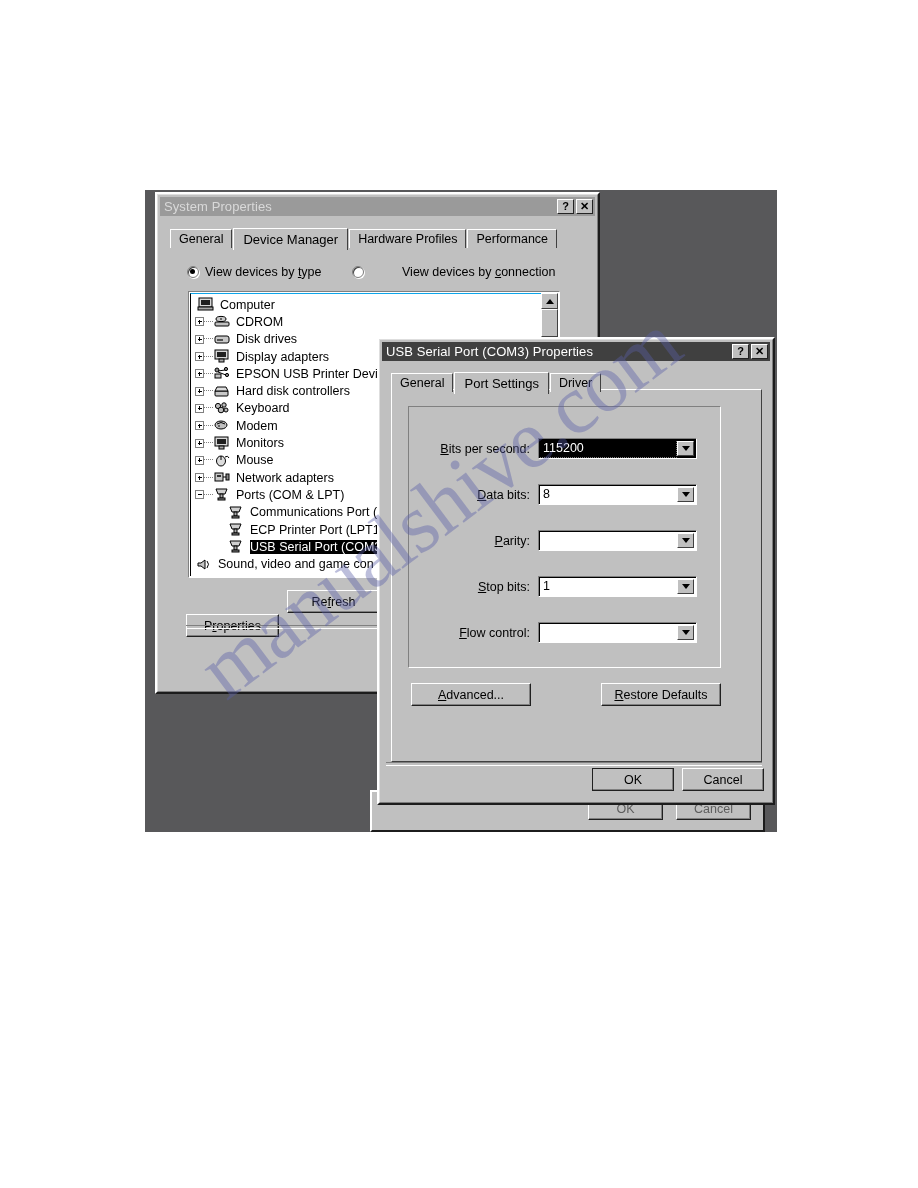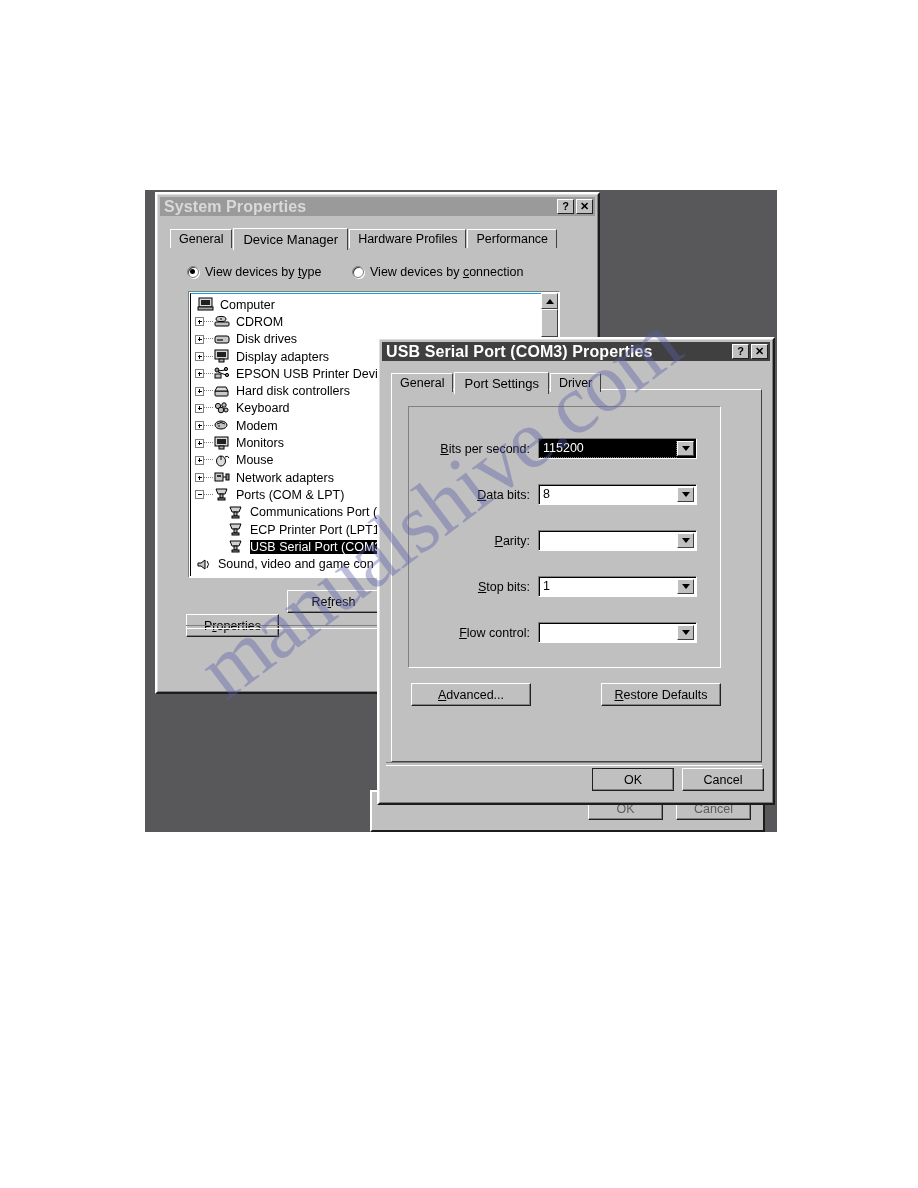--- a/index.html
+++ b/index.html
@@ -76,22 +76,22 @@
     height: 19px;
     display: flex;
     align-items: center;
     padding: 0 2px 0 4px;
     box-sizing: border-box;
   }
   .titlebar.active  { background: #404040; }
   .titlebar.inactive{ background: #9a9a9a; }
   .title-text {
     flex: 1;
-    font-size: 16px;
-    font-weight: bold;
+    font-size: 13px;
+    font-weight: normal;
     letter-spacing: 0.1px;
     white-space: nowrap;
   }
   .titlebar.active .title-text   { color: #ffffff; }
   .titlebar.inactive .title-text { color: #d9d9d9; }
 
   .tbtn {
     width: 17px;
     height: 15px;
     margin-left: 2px;
@@ -455,21 +455,21 @@
     <span>Performance</span>
   </div>
 </div>
 
 <div class="tabpanel" style="left:170px; top:245px; width:415px; height:420px; z-index:9;"></div>
 
 <div class="radio-row" style="left:187px; top:265px; z-index:13;">
   <span class="radio on"></span>
   <span>View devices by <span class="u">t</span>ype</span>
 </div>
-<div class="radio-row" style="left:352px; top:265px; z-index:13;">
+<div class="radio-row" style="left:352px; top:265px; z-index:13;gap:32px;">
   <span class="radio"></span>
   <span>View devices by <span class="u">c</span>onnection</span>
 </div>
 
 <div id="devlist">
   <div class="inner">
     <div class="tree" id="tree-host">
         <div class="trow indent0">
           <span style="width: 2px; flex: 0 0 auto;"></span>
           <span class="ticon"><svg width="19" height="15" viewBox="0 0 19 15" xmlns="http://www.w3.org/2000/svg">

